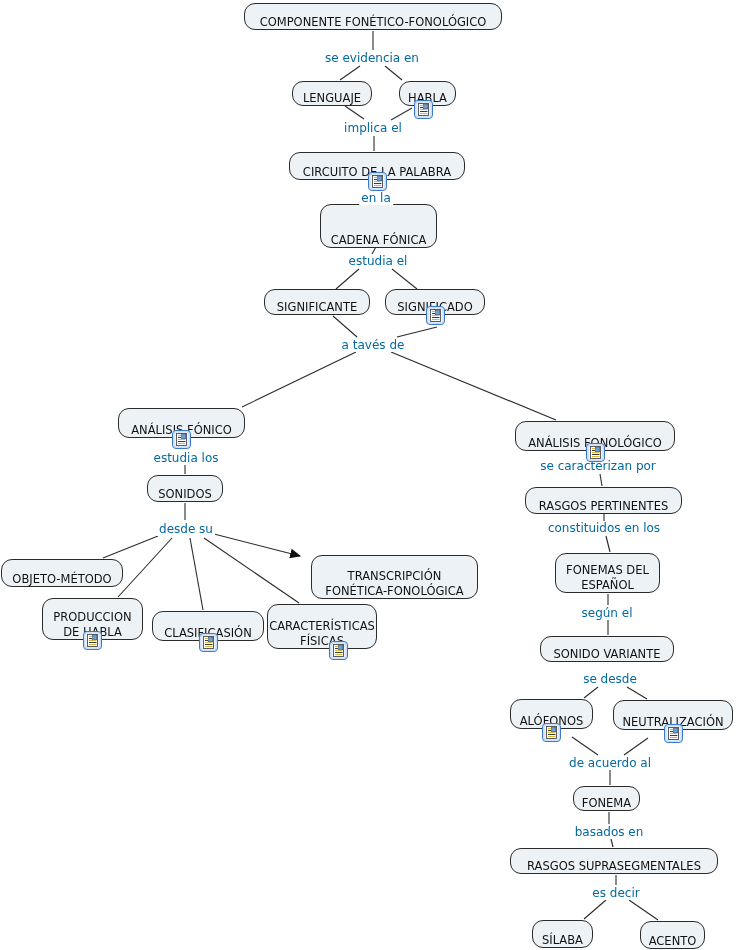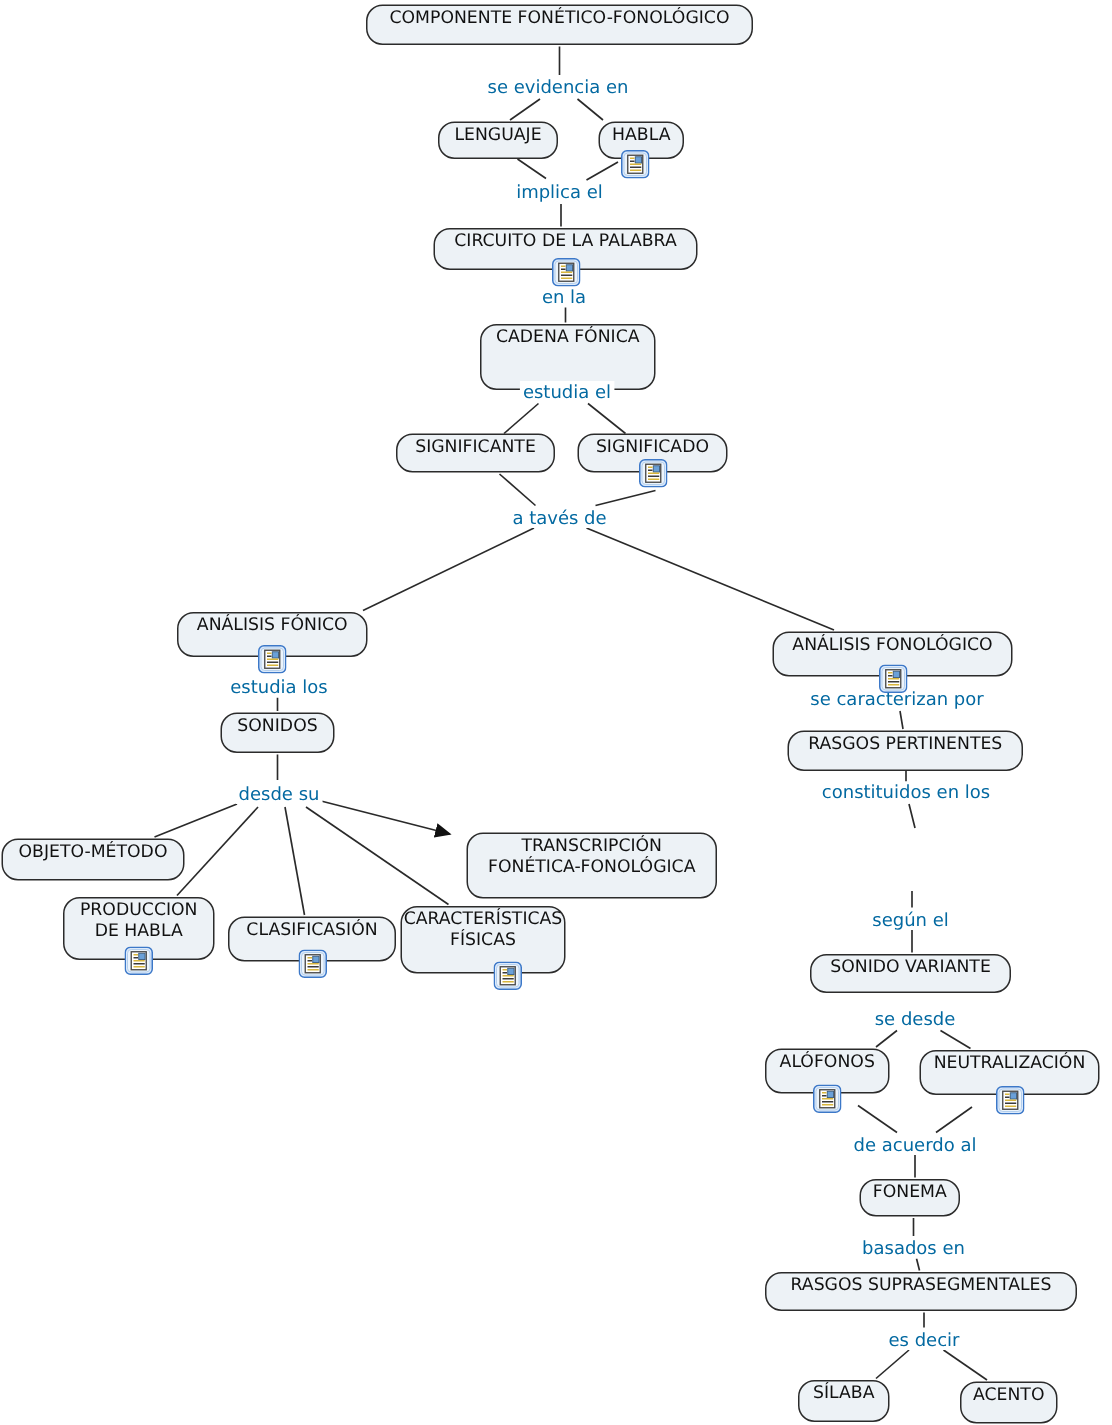--- a/index.html
+++ b/index.html
@@ -4,21 +4,21 @@
 <title>Concept Map</title>
 <style>
   html,body{margin:0;padding:0;background:#ffffff;}
   .canvas{
     position:relative;width:741px;height:950px;background:#ffffff;
     font-family:"DejaVu Sans","Liberation Sans",sans-serif;overflow:hidden;
   }
   svg.lines{position:absolute;left:0;top:0;z-index:1;}
   .node{
     position:absolute;box-sizing:border-box;z-index:2;
-    display:flex;align-items:flex-start;justify-content:center;
+    display:flex;align-items:flex-end;justify-content:center;
     background:#edf2f6;border:1px solid #2b2b2b;border-radius:11px;
     font-size:11.5px;color:#111111;text-align:center;line-height:1.25;
     white-space:pre-line;
   }
   .phrase{
     position:absolute;z-index:2;transform:translateX(-50%);
     font-size:12px;color:#0369a1;white-space:nowrap;background:#ffffff;
     padding:0 2px;
   }
   .res-icon{position:absolute;width:19px;height:19px;z-index:3;cursor:pointer;}
@@ -71,35 +71,37 @@
       <line x1="616" y1="875" x2="616" y2="885"></line>
       <line x1="606" y1="900" x2="584" y2="919"></line>
       <line x1="629" y1="900" x2="658" y2="920"></line>
     </g>
   </svg>
 
   <div class="node" style="left:244px;top:3px;width:258px;height:27px"><span>COMPONENTE FONÉTICO-FONOLÓGICO</span></div>
   <div class="node" style="left:292px;top:81px;width:80px;height:25px"><span>LENGUAJE</span></div>
   <div class="node" style="left:399px;top:81px;width:57px;height:25px"><span>HABLA</span></div>
   <div class="node" style="left:289px;top:152px;width:176px;height:28px"><span>CIRCUITO DE LA PALABRA</span></div>
-  <div class="node" style="left:320px;top:216px;width:117px;height:44px"><span>CADENA FÓNICA</span></div>
+  <div class="node" style="left:320px;top:204px;width:117px;height:44px"><span>CADENA FÓNICA</span></div>
   <div class="node" style="left:264px;top:289px;width:106px;height:26px"><span>SIGNIFICANTE</span></div>
   <div class="node" style="left:385px;top:289px;width:100px;height:26px"><span>SIGNIFICADO</span></div>
   <div class="node" style="left:118px;top:408px;width:127px;height:30px"><span>ANÁLISIS FÓNICO</span></div>
   <div class="node" style="left:147px;top:475px;width:76px;height:27px"><span>SONIDOS</span></div>
   <div class="node" style="left:1px;top:559px;width:122px;height:28px"><span>OBJETO-MÉTODO</span></div>
   <div class="node" style="left:42px;top:598px;width:101px;height:42px"><span>PRODUCCION
 DE HABLA</span></div>
   <div class="node" style="left:152px;top:611px;width:112px;height:30px"><span>CLASIFICASIÓN</span></div>
   <div class="node" style="left:267px;top:604px;width:110px;height:45px"><span>CARACTERÍSTICAS
 FÍSICAS</span></div>
   <div class="node" style="left:311px;top:555px;width:167px;height:44px"><span>TRANSCRIPCIÓN
 FONÉTICA-FONOLÓGICA</span></div>
   <div class="node" style="left:515px;top:421px;width:160px;height:30px"><span>ANÁLISIS FONOLÓGICO</span></div>
   <div class="node" style="left:525px;top:487px;width:157px;height:27px"><span>RASGOS PERTINENTES</span></div>
+  <div class="node" style="left:555px;top:553px;width:105px;height:40px"><span>FONEMAS DEL
+ESPAÑOL</span></div>
   <div class="node" style="left:540px;top:636px;width:134px;height:26px"><span>SONIDO VARIANTE</span></div>
   <div class="node" style="left:510px;top:699px;width:83px;height:30px"><span>ALÓFONOS</span></div>
   <div class="node" style="left:613px;top:700px;width:120px;height:30px"><span>NEUTRALIZACIÓN</span></div>
   <div class="node" style="left:573px;top:786px;width:67px;height:25px"><span>FONEMA</span></div>
   <div class="node" style="left:510px;top:848px;width:208px;height:26px"><span>RASGOS SUPRASEGMENTALES</span></div>
   <div class="node" style="left:532px;top:920px;width:61px;height:28px"><span>SÍLABA</span></div>
   <div class="node" style="left:640px;top:921px;width:65px;height:28px"><span>ACENTO</span></div>
 
   <div class="phrase" style="left:372px;top:51px">se evidencia en</div>
   <div class="phrase" style="left:373px;top:121px">implica el</div>

